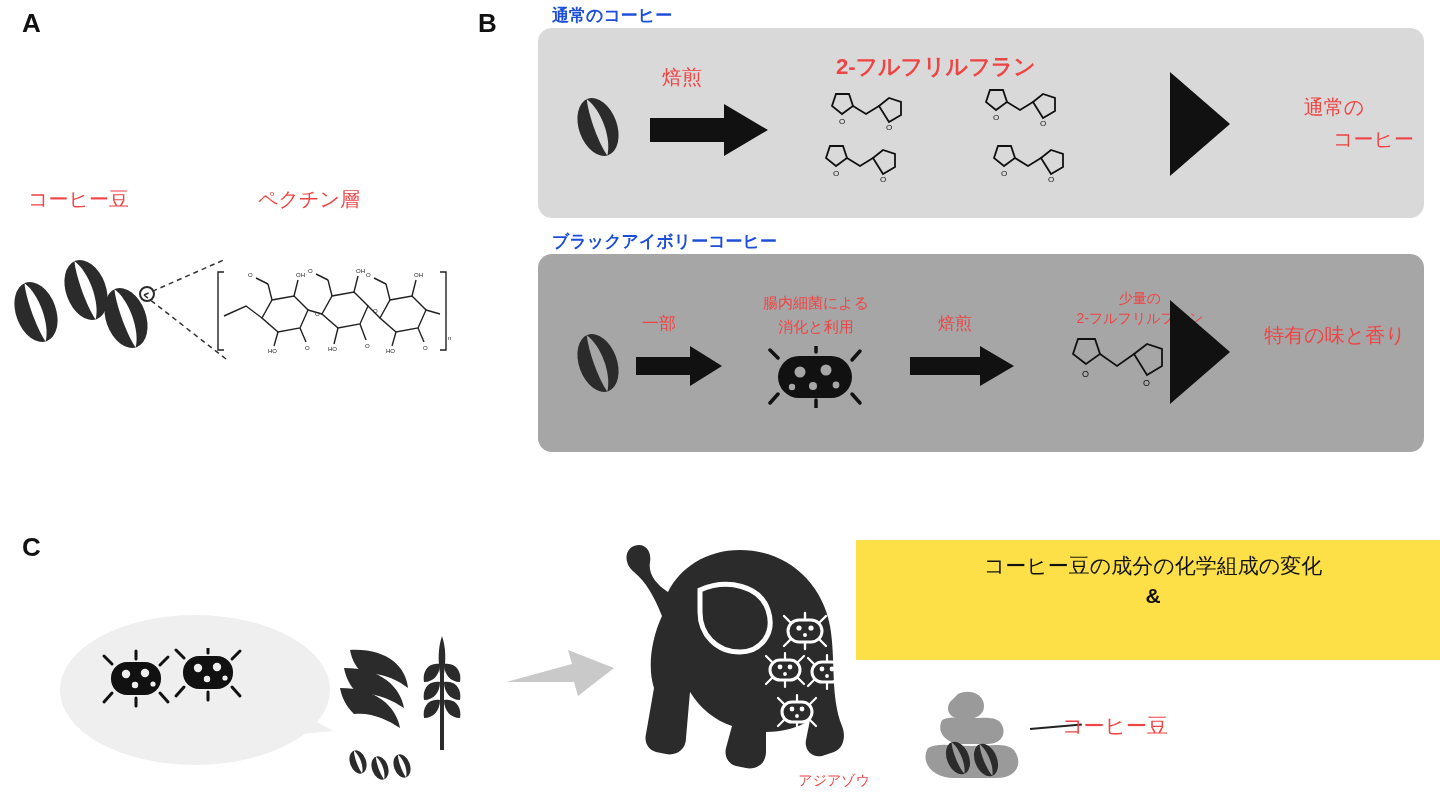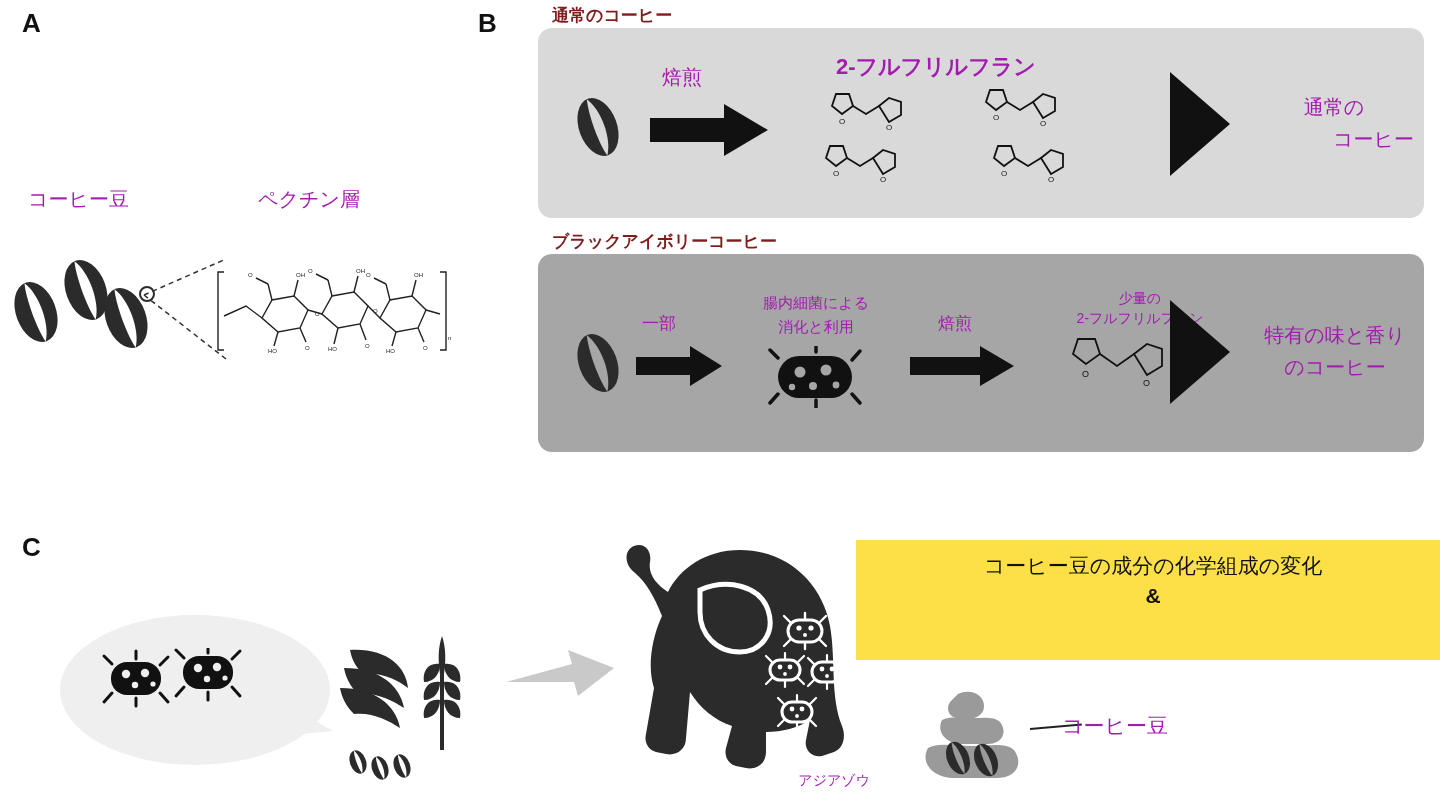--- a/index.html
+++ b/index.html
@@ -18,21 +18,21 @@
   .panel-letter {
     position: absolute;
     font-weight: bold;
     font-size: 26px;
     color: #111;
     font-family: "Liberation Sans", sans-serif;
   }
   .label {
     position: absolute;
     font-size: 20px;
-    color: #a21caf;
+    color: #ef4444;
     white-space: nowrap;
   }
   .label-sm {
     font-size: 15px;
   }
   .label-xs {
     font-size: 13px;
   }
   .center {
     text-align: center;
@@ -54,21 +54,21 @@
   .b-band {
     position: absolute;
     border-radius: 14px;
   }
   .band-light { background: #d9d9d9; }
   .band-dark  { background: #a6a6a6; }
   .band-title {
     position: absolute;
     font-size: 17px;
     font-weight: bold;
-    color: #7f1d1d;
+    color: #1d4ed8;
   }
   .arrow-blk {
     position: absolute;
     display: block;
   }
   .tri-right {
     position: absolute;
     width: 0; height: 0;
     border-top: 52px solid transparent;
     border-bottom: 52px solid transparent;
@@ -325,21 +325,20 @@
       <text x="12" y="41" font-size="9" stroke="none" fill="#111" font-family="Liberation Sans, sans-serif">O</text>
       <path d="M30 18 L47 30 L64 18"></path>
       <path d="M64 18 L77 8 L92 13 L92 30 L77 39 Z"></path>
       <text x="73" y="50" font-size="9" stroke="none" fill="#111" font-family="Liberation Sans, sans-serif">O</text>
     </g>
   </svg>
 
   <div class="tri-right" style="left:700px; top:300px;"></div>
 
   <div class="label center" style="left:772px; top:322px; width:186px;">特有の味と香り</div>
-  <div class="label center" style="left:772px; top:354px; width:186px;">のコーヒー</div>
 </div>
 
 <div id="panelC">
   <div class="panel-letter" style="left:22px; top:32px;">C</div>
 
   <div class="speech"></div>
   <div class="speech-tail"></div>
 
   <svg style="position:absolute; left:100px; top:148px;" width="150" height="62" viewBox="0 0 150 62">
     <g>

